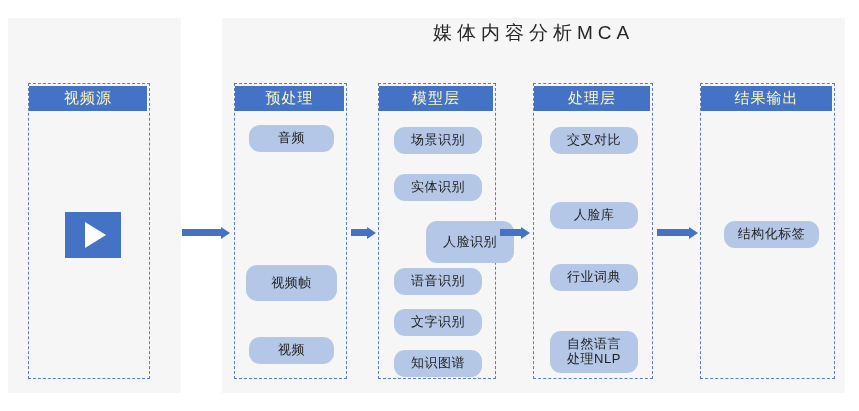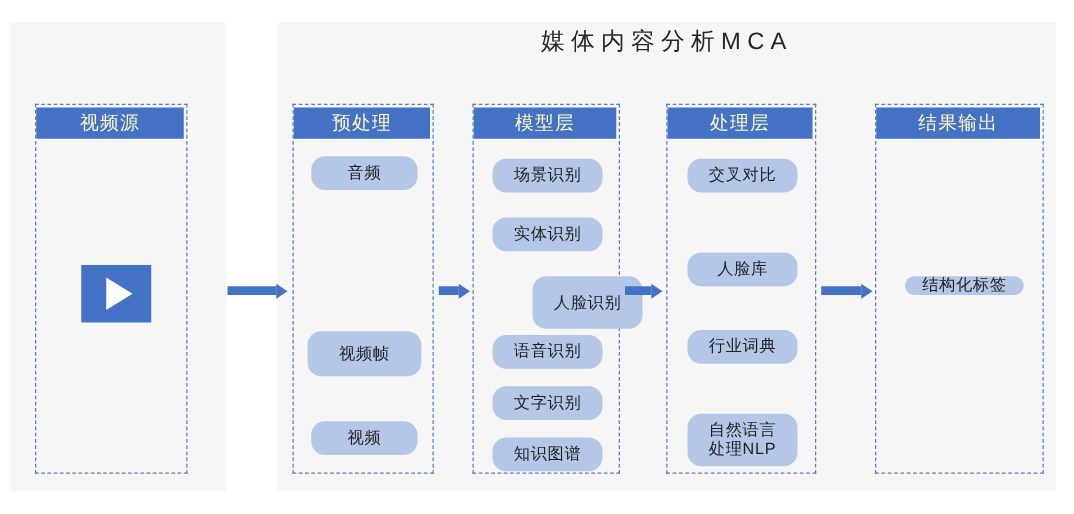--- a/index.html
+++ b/index.html
@@ -165,21 +165,21 @@
   <div class="stage-header">处理层</div>
   <div class="chip" style="left:16px; top:43px;  width:88px; height:27px;">交叉对比</div>
   <div class="chip" style="left:16px; top:118px; width:88px; height:27px;">人脸库</div>
   <div class="chip" style="left:16px; top:180px; width:88px; height:27px;">行业词典</div>
   <div class="chip" style="left:16px; top:247px; width:88px; height:42px; white-space:pre-line;">自然语言
 处理NLP</div>
 </div>
 
 <div class="stage" id="stage-output">
   <div class="stage-header">结果输出</div>
-  <div class="chip" style="left:23px; top:137px; width:95px; height:15px;">结构化标签</div>
+  <div class="chip" style="left:23px; top:137px; width:95px; height:27px;">结构化标签</div>
 </div>
 
 <div class="arrow" id="arrow-1">
   <div class="shaft"></div>
   <div class="head"></div>
 </div>
 <div class="arrow" id="arrow-2">
   <div class="shaft"></div>
   <div class="head"></div>
 </div>

